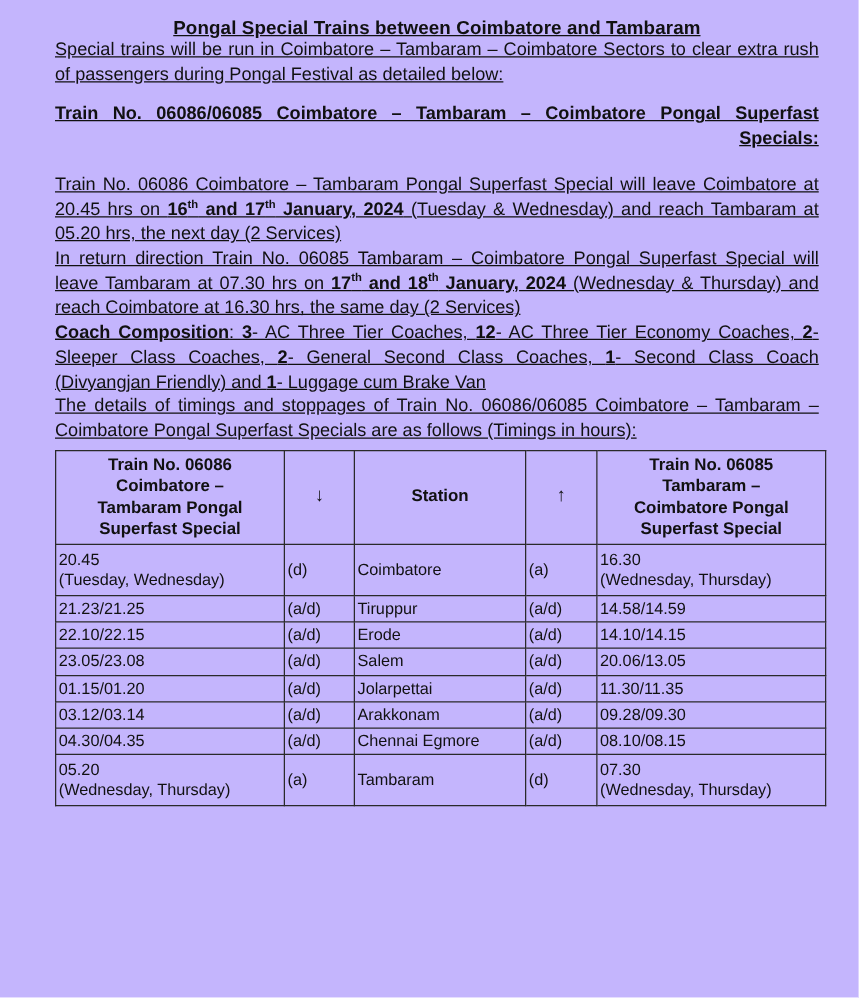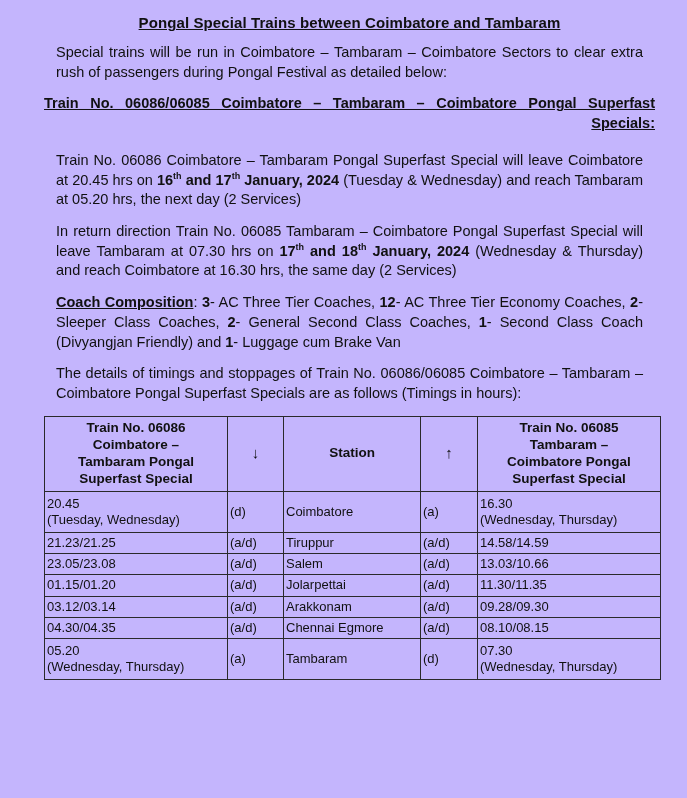--- a/index.html
+++ b/index.html
@@ -23,21 +23,22 @@
     font-size: 15px;
     font-weight: bold;
     text-decoration: underline;
     margin: 2px 0 0 0;
     letter-spacing: 0.1px;
   }
   p.para {
     font-size: 14.5px;
     line-height: 1.36;
     text-align: justify;
-    margin: 12px;
+    margin: 0;
+    text-decoration: underline;
   }
   .sp-after { margin-bottom: 17px; }
   .first-para { margin-top: 22px; }
   .section-heading {
     font-size: 14.5px;
     font-weight: bold;
     line-height: 1.36;
     margin: 12px 0 17px 0;
   }
   .section-heading .hl1 {
@@ -142,25 +143,32 @@
 (Wednesday, Thursday)</td>
     </tr>
     <tr>
       <td>21.23/21.25</td>
       <td>(a/d)</td>
       <td>Tiruppur</td>
       <td>(a/d)</td>
       <td>14.58/14.59</td>
     </tr>
     <tr>
+      <td>22.10/22.15</td>
+      <td>(a/d)</td>
+      <td>Erode</td>
+      <td>(a/d)</td>
+      <td>14.10/14.15</td>
+    </tr>
+    <tr>
       <td>23.05/23.08</td>
       <td>(a/d)</td>
       <td>Salem</td>
       <td>(a/d)</td>
-      <td>13.03/10.66</td>
+      <td>20.06/13.05</td>
     </tr>
     <tr>
       <td>01.15/01.20</td>
       <td>(a/d)</td>
       <td>Jolarpettai</td>
       <td>(a/d)</td>
       <td>11.30/11.35</td>
     </tr>
     <tr>
       <td>03.12/03.14</td>

